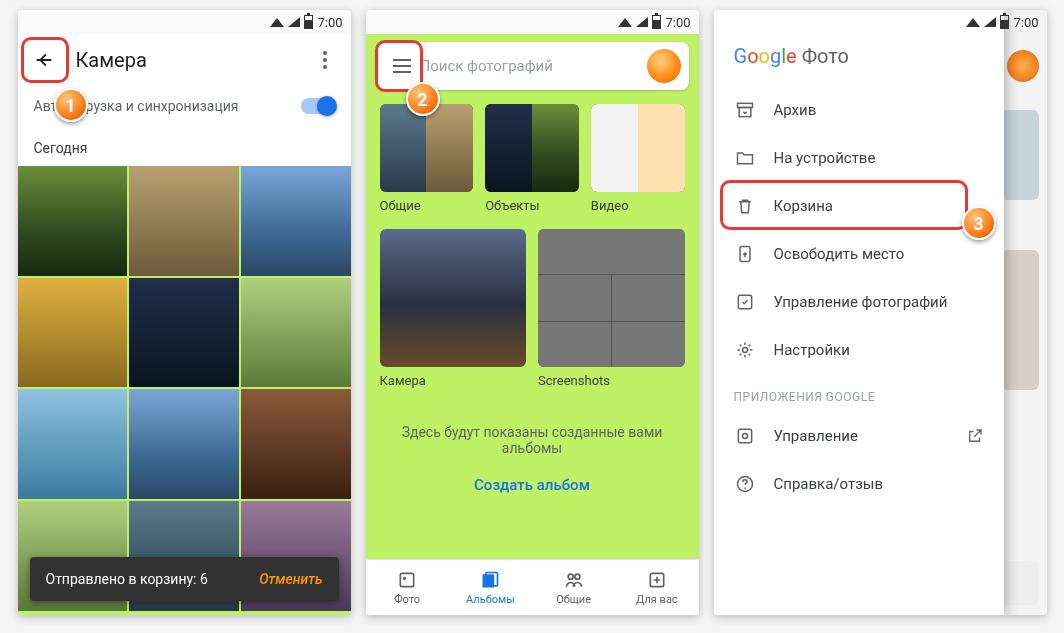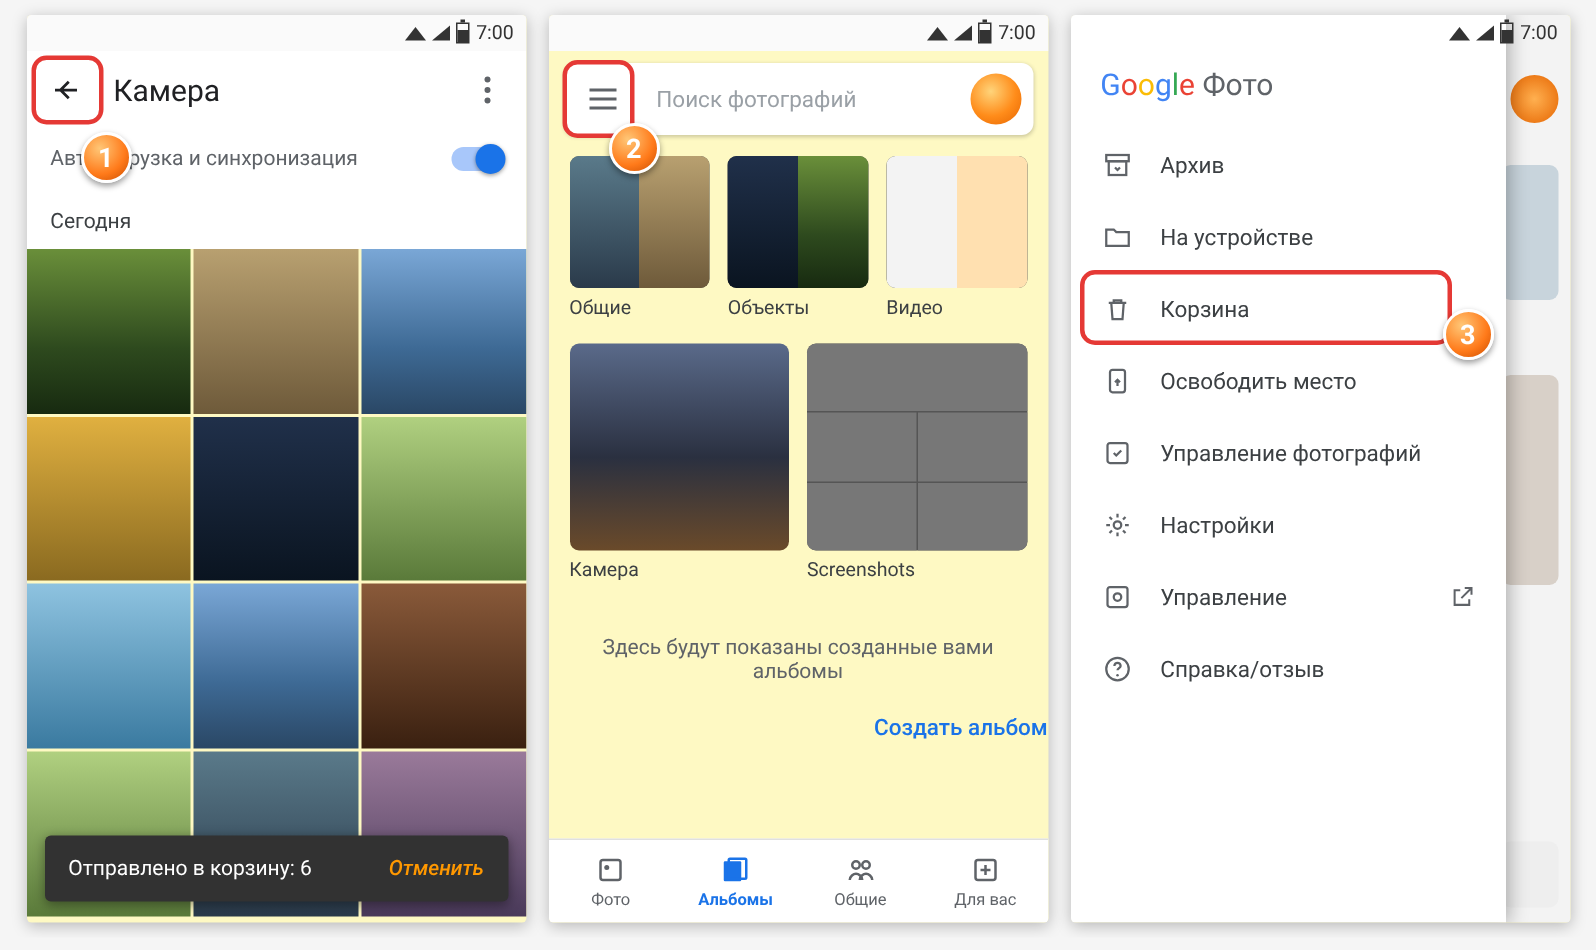--- a/index.html
+++ b/index.html
@@ -7,21 +7,21 @@
     font-family: Roboto, Arial, sans-serif;
     background: #f5f5f5;
     padding: 10px;
     display: flex;
     gap: 15px;
     justify-content: center;
   }
   .phone {
     width: 333px;
     height: 605px;
-    background: #fef9c3;
+    background: #bef264;
     box-shadow: 0 2px 10px rgba(0,0,0,0.25);
     border-radius: 3px;
     overflow: hidden;
     position: relative;
     display: flex;
     flex-direction: column;
   }
   
   .statusbar {
     height: 24px;
@@ -86,41 +86,41 @@
     box-shadow:0 2px 4px rgba(0,0,0,.4);
   }
   
   .searchbar{
     margin:8px 10px;background:#fff;border-radius:8px;height:48px;
     display:flex;align-items:center;padding:0 8px;
     box-shadow:0 1px 3px rgba(0,0,0,.2);
   }
   .hamburger{width:36px;height:36px;display:flex;flex-direction:column;justify-content:center;align-items:center;gap:4px;}
   .hamburger span{width:18px;height:2px;background:#5f6368;}
-  .search-ph{flex:1;color:#9aa0a6;font-size:15px;margin-left:18px;}
+  .search-ph{flex:1;color:#9aa0a6;font-size:15px;margin-left:0;}
   .avatar{width:34px;height:34px;border-radius:50%;background:radial-gradient(circle at 40% 35%, #ffd47a, #ff8c1a 55%, #e56400);}
   .cat-row{display:flex;gap:12px;padding:6px 14px;}
   .cat{flex:1;}
   .cat-img{height:88px;border-radius:6px;background:#555;display:flex;overflow:hidden;}
   .cat-sub{width:50%;height:100%;}
   .cat-label{font-size:13px;color:#3c4043;margin-top:6px;}
   .alb-row{display:flex;gap:12px;padding:10px 14px 6px;}
   .alb{flex:1;}
   .alb-img{height:138px;border-radius:6px;background:#555;overflow:hidden;}
   .alb-mosaic{display:grid;grid-template-columns:1fr 1fr;grid-template-rows:1fr 1fr 1fr;height:100%;gap:1px;}
   .alb-mosaic div{background:#777;}
   .alb-label{font-size:13px;color:#3c4043;margin-top:6px;}
   .hint{text-align:center;color:#5f6368;font-size:14px;margin-top:30px;padding:0 20px;}
-  .create-link{text-align:right;color:#1a73e8;font-size:15px;font-weight:500;margin-top:20px;}
+  .create-link{text-align:center;color:#1a73e8;font-size:15px;font-weight:500;margin-top:20px;}
   .bottomnav{
     position:absolute;bottom:0;left:0;right:0;height:56px;background:#fff;
     display:flex;border-top:1px solid #e0e0e0;
   }
   .bn-item{flex:1;display:flex;flex-direction:column;align-items:center;justify-content:center;gap:2px;font-size:11px;color:#5f6368;}
-  .bn-item.active{color:#1a73e8;font-weight:bold;}
+  .bn-item.active{color:#1a73e8;}
   .bn-icon{width:22px;height:22px;display:flex;align-items:center;justify-content:center;font-size:18px;}
   
   .phone3-bg{
     position:absolute;inset:0;
     background:#f3f3f3;
     filter:blur(0px);
   }
   .phone3-bg .stub{position:absolute;right:8px;background:#ddd;border-radius:6px;}
   .drawer{
     position:absolute;left:0;top:0;bottom:0;width:290px;background:#fff;
@@ -395,20 +395,21 @@
     <div class="d-item">
       <div class="d-icon">
         <svg width="20" height="20" viewBox="0 0 24 24">
             <circle cx="12" cy="12" r="3" fill="none" stroke="#5f6368" stroke-width="1.8"></circle>
             <path d="M12 3v3M12 18v3M3 12h3M18 12h3M5.6 5.6l2 2M16.4 16.4l2 2M18.4 5.6l-2 2M7.6 16.4l-2 2" stroke="#5f6368" stroke-width="1.8"></path>
           </svg>
       </div>
       <span>Настройки</span>
     </div>
 
+    <div class="d-sep-label">ПРИЛОЖЕНИЯ GOOGLE</div>
 
     <div class="d-item">
       <div class="d-icon">
         <svg width="20" height="20" viewBox="0 0 24 24">
             <rect x="4" y="4" width="16" height="16" rx="2" fill="none" stroke="#5f6368" stroke-width="1.8"></rect>
             <circle cx="12" cy="12" r="3" fill="none" stroke="#5f6368" stroke-width="1.8"></circle>
           </svg>
       </div>
       <span>Управление</span>
       <div class="d-ext">

